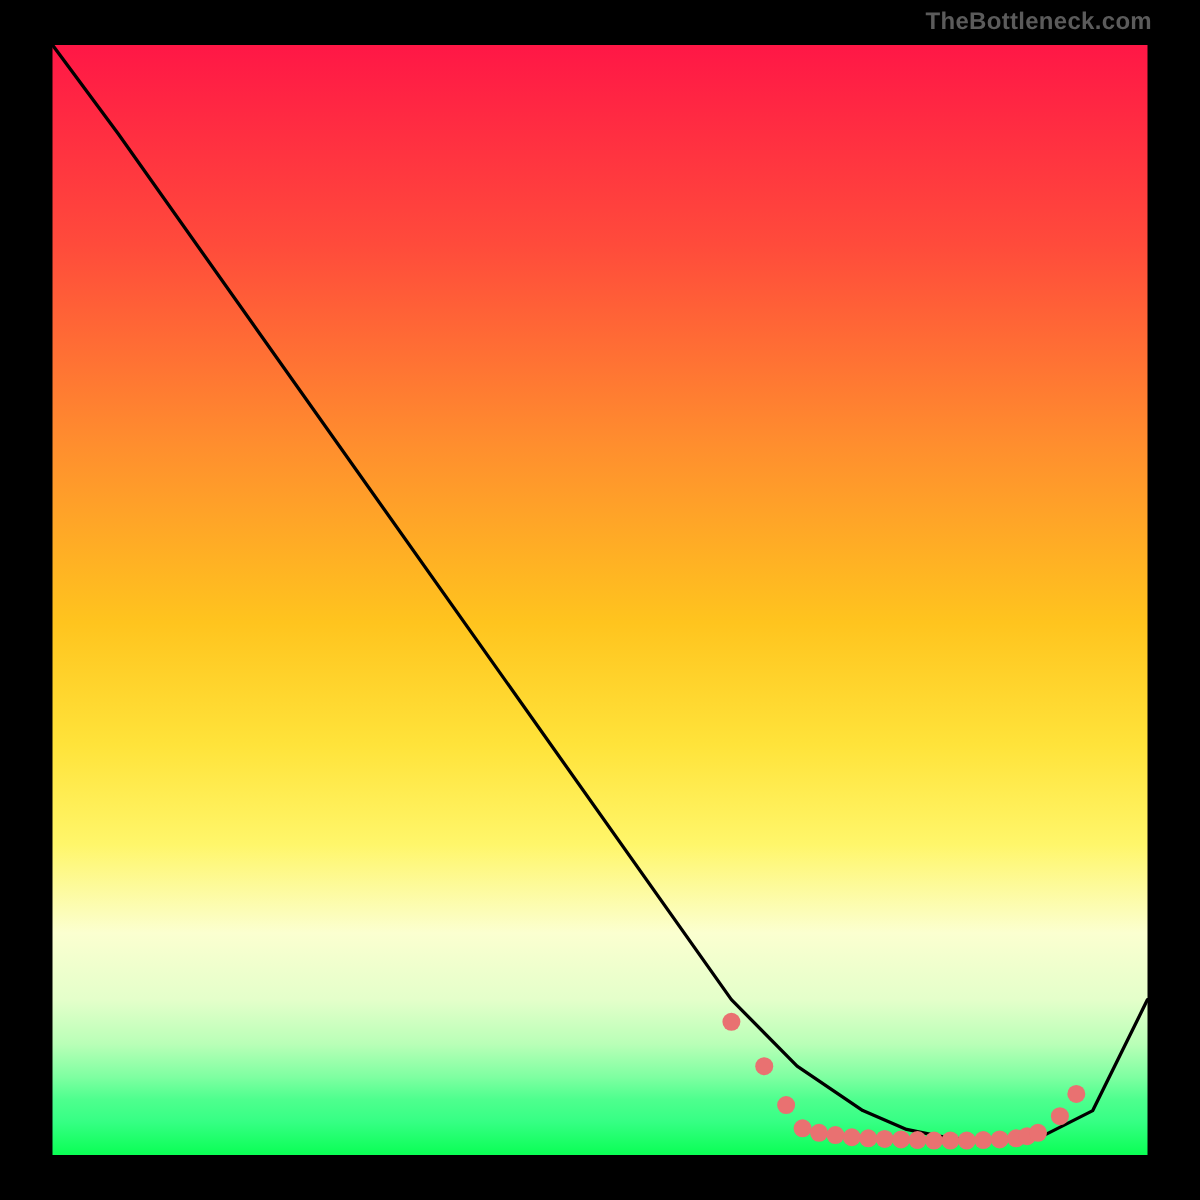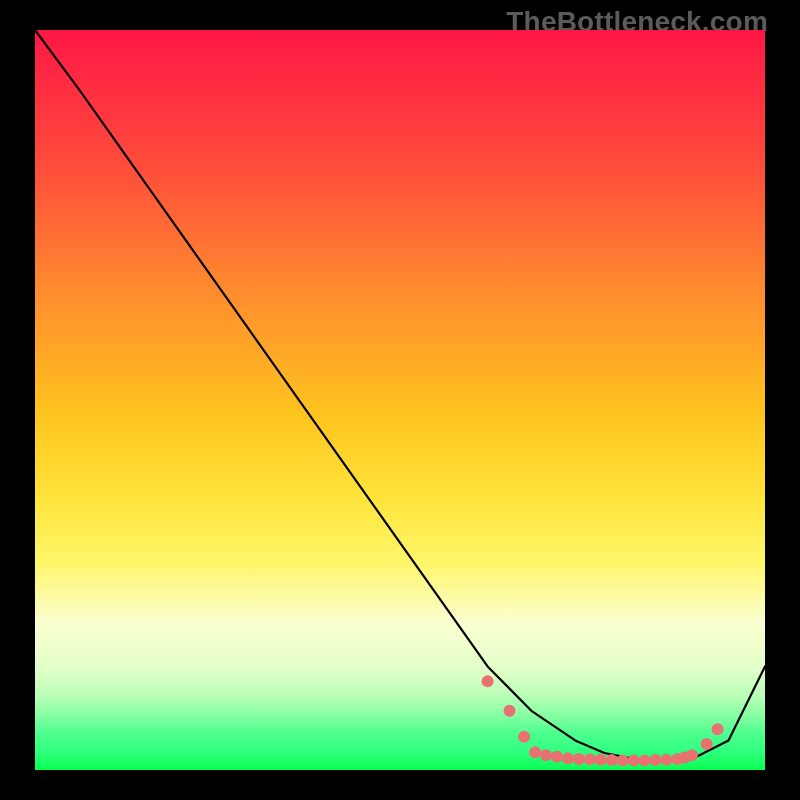--- a/index.html
+++ b/index.html
@@ -21,21 +21,21 @@
     left: 35px;
     top: 30px;
     width: 730px;
     height: 740px;
   }
   .watermark {
     position: absolute;
     top: 6px;
     right: 32px;
     font-family: Arial, Helvetica, sans-serif;
-    font-size: 28px;
+    font-size: 16px;
     font-weight: 600;
     color: #5b5b5b;
     letter-spacing: 0.2px;
   }
   .bg-gradient {
     position: absolute;
     left: 0;
     top: 0;
     width: 100%;
     height: 100%;

